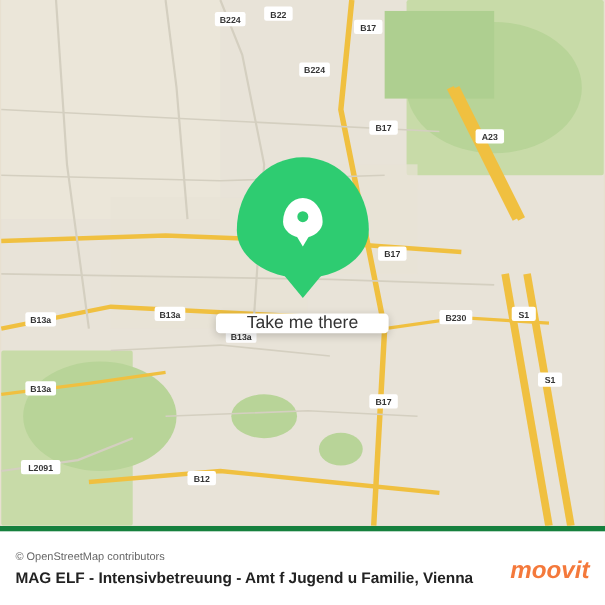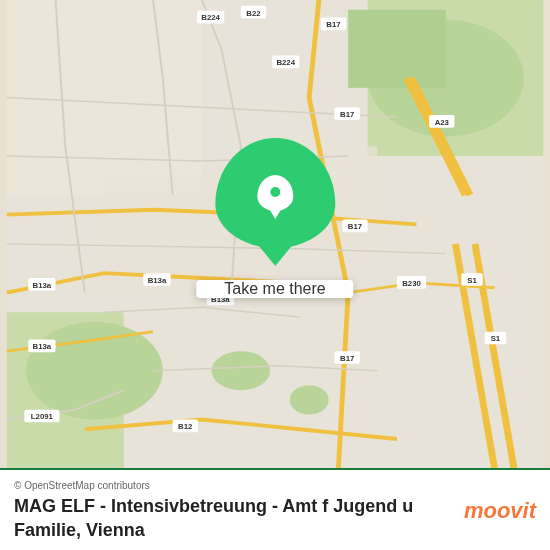--- a/index.html
+++ b/index.html
@@ -116,33 +116,33 @@
       cursor: pointer;
       box-shadow: 0 2px 8px rgba(0,0,0,0.2);
       margin-top: 32px;
       white-space: nowrap;
     }
 
     
     #info-bar {
       background: white;
       padding: 10px 14px 8px 14px;
-      border-top: 2px solid #15803d;
+      border-top: 5px solid #15803d;
       display: flex;
       align-items: center;
       justify-content: space-between;
       min-height: 72px;
     }
 
     #location-info {
       flex: 1;
     }
 
     #location-name {
-      font-size: 18px;
+      font-size: 14px;
       font-weight: 600;
       color: #222;
       line-height: 1.3;
     }
 
     #osm-credit {
       font-size: 10px;
       color: #666;
       margin-bottom: 4px;
     }

